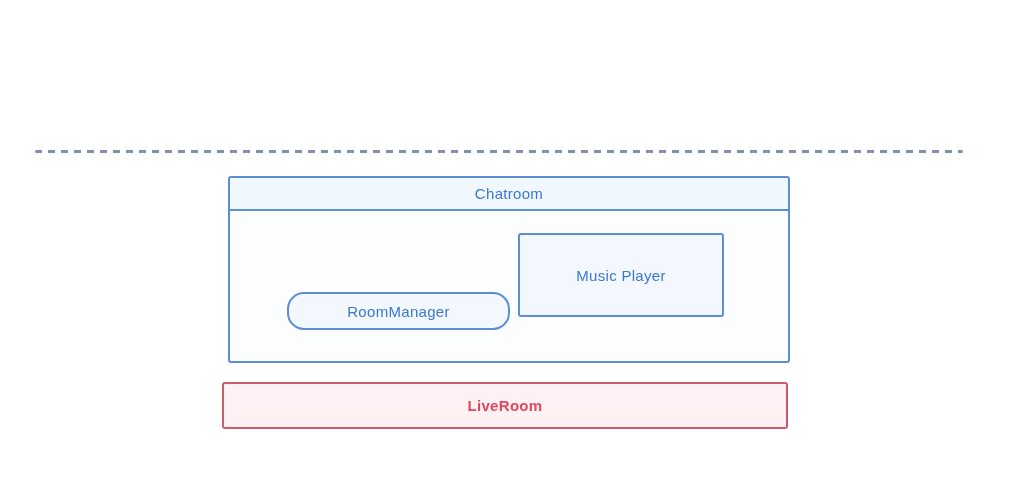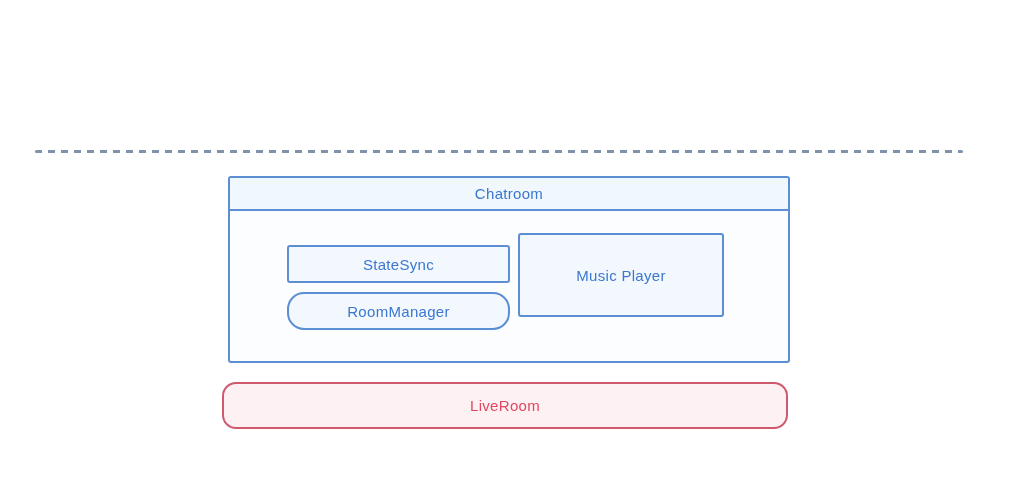--- a/index.html
+++ b/index.html
@@ -83,39 +83,37 @@
   .statesync-box   { left: 57px;  top: 67px;  width: 223px; height: 38px; }
   .roommanager-box { left: 57px;  top: 114px; width: 223px; height: 38px; border-radius: 17px; }
   .musicplayer-box { left: 288px; top: 55px;  width: 206px; height: 84px; }
   
   .liveroom-box {
     left: 222px;
     top: 382px;
     width: 566px;
     height: 47px;
     border: 2px solid #cf5a6e;
-    border-radius: 14px;
+    border-radius: 3px;
     background: #fdf1f4;
     color: #e0485f;
+    font-weight: bold;
   }
 </style>
 </head>
 <body>
 
 <div class="canvas">
 
 
   <div class="separator"></div>
 
   <div class="chatroom">
     <div class="chatroom-header">
       <span>Chatroom</span>
-    </div>
-    <div class="box inner-box statesync-box">
-      <span>StateSync</span>
     </div>
     <div class="box inner-box roommanager-box">
       <span>RoomManager</span>
     </div>
     <div class="box inner-box musicplayer-box">
       <span>Music Player</span>
     </div>
   </div>
 
   <div class="box liveroom-box">

